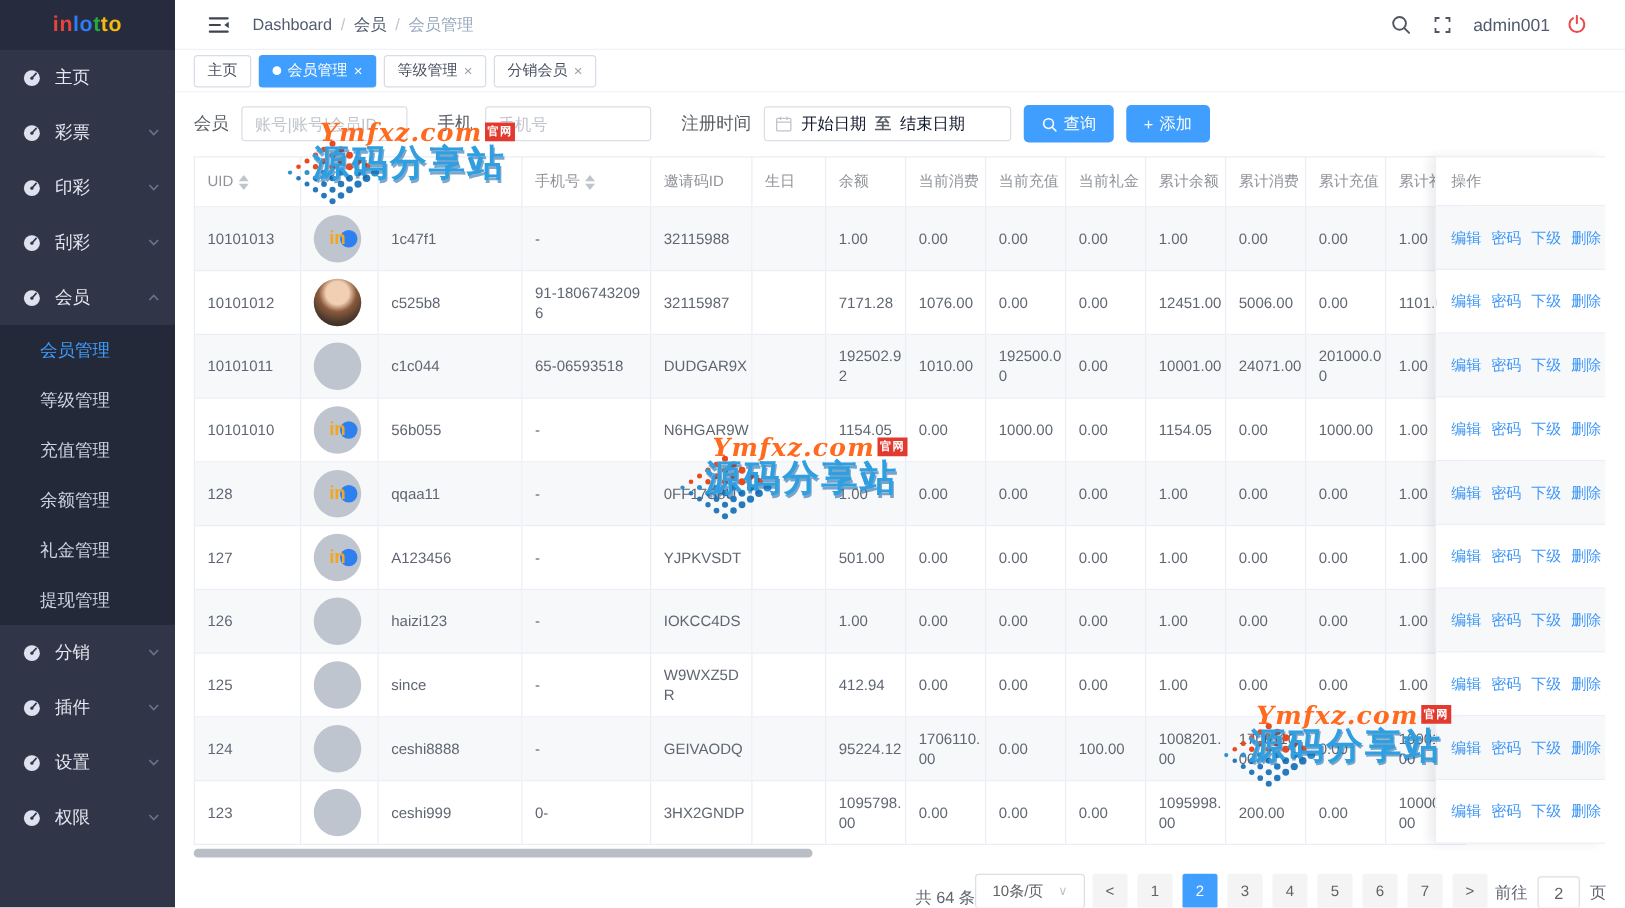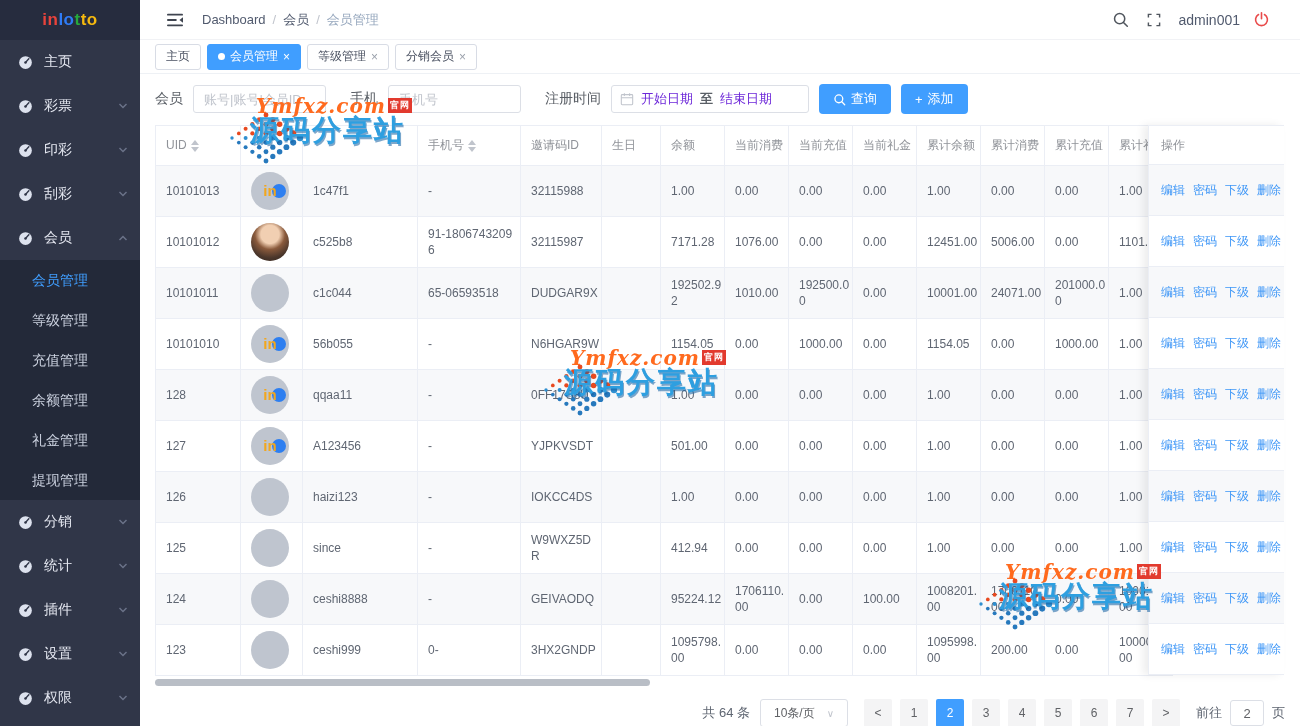--- a/index.html
+++ b/index.html
@@ -36,21 +36,21 @@
   .tab.active .x{color:#fff}
 
   
   .card{flex:1;padding:10px 15px 0;position:relative;background:#fff}
   .filterbar{display:flex;align-items:center;height:30px}
   .flabel{font-size:14px;color:#5a5f66;margin-right:10px;white-space:nowrap}
   .tinput{height:28px;width:133px;border:1px solid #dcdfe6;border-radius:3px;padding:0 10px;font-size:13px;color:#606266;outline:none}
   .tinput::placeholder{color:#c0c4cc}
   .gap{width:24px}
   .datebox{height:28px;width:198px;border:1px solid #dcdfe6;border-radius:3px;display:flex;align-items:center;padding:0 8px;gap:7px;cursor:pointer}
-  .dph{font-size:13px;color:#6d28d9}
+  .dph{font-size:13px;color:#0f172a}
   .dto{font-size:13px;color:#5a5f66;font-weight:bold}
   .btn{height:30px;display:flex;align-items:center;gap:5px;padding:0 14px;margin-left:10px;border:none;border-radius:4px;background:#409eff;color:#fff;font-size:13px;cursor:pointer;font-family:inherit}
 
   
   .table-zone{position:relative;margin-top:11px}
   table{border-collapse:collapse;table-layout:fixed;width:1017px;font-size:12px;color:#5f6672}
   th{height:40px;font-weight:normal;color:#909399;text-align:left;padding:0 2px 0 10px;border:1px solid #ebeef5;font-size:12px;white-space:nowrap;overflow:hidden}
   td{height:51px;padding:0 2px 0 10px;border:1px solid #ebeef5;word-break:break-all;line-height:16px;overflow:hidden;vertical-align:middle}
   tbody tr:nth-child(odd){background:#f7f8fa}
   .sorter{display:inline-block;vertical-align:middle;margin-left:4px}
@@ -65,21 +65,21 @@
   .action-col{position:absolute;left:993px;top:0;width:136px;box-shadow:-5px 0 8px rgba(0,0,0,.07);border-left:1px solid #ebeef5}
   .acell{height:40px;display:flex;align-items:center;padding-left:12px;background:#fff;border-top:1px solid #ebeef5;border-bottom:1px solid #ebeef5;color:#909399;font-size:12px}
   .arow{height:51px;display:flex;align-items:center;gap:8px;padding-left:12px;background:#fff;border-bottom:1px solid #ebeef5;font-size:12px}
   .action-col .arow:nth-child(even){background:#f7f8fa}
   .arow a{color:#3d96f7;text-decoration:none;cursor:pointer}
 
   .hscroll{margin-top:3px;height:7px;position:relative}
   .hthumb{position:absolute;left:0;top:0;width:495px;height:7px;background:#b9bec6;border-radius:4px;cursor:pointer}
 
   
-  .footer{display:flex;justify-content:flex-end;align-items:center;gap:10px;margin-top:13px;font-size:13px;color:#5f6672}
+  .footer{display:flex;justify-content:flex-end;align-items:flex-end;margin-top:13px;font-size:13px;color:#5f6672}
   .psel{width:88px;height:28px;border:1px solid #dcdfe6;border-radius:3px;display:flex;align-items:center;justify-content:center;gap:12px;font-size:12px;color:#606266;cursor:pointer}
   .psel .caret{color:#c0c4cc;font-size:10px}
   .pager{display:flex;align-items:center;gap:8px;margin:0 6px}
   .pbtn{min-width:28px;height:28px;padding:0 6px;background:#f4f4f5;border-radius:2px;display:flex;align-items:center;justify-content:center;font-size:12px;color:#606266;cursor:pointer}
   .pbtn.active{background:#409eff;color:#fff}
   .goto{display:flex;align-items:center;gap:8px}
   .ginput{width:34px;height:26px;border:1px solid #dcdfe6;border-radius:3px;text-align:center;font-size:13px;color:#606266;outline:none}
 
   
   .wm{position:absolute;width:215px;height:72px;pointer-events:none;z-index:40}
@@ -183,35 +183,20 @@
         </div>
         <div class="side-item">
           <span class="gicon">
             <svg width="15" height="15" viewBox="0 0 20 20">
               <circle cx="10" cy="10" r="8.5" fill="#dde2ee"></circle>
               <rect x="9.1" y="2.5" width="1.8" height="8" transform="rotate(42 10 10)" fill="#303648"></rect>
               <circle cx="10" cy="10" r="1.7" fill="#303648"></circle>
             </svg>
           </span>
           <span class="side-label">分销</span>
-          <span class="chev">
-            <svg width="10" height="10" viewBox="0 0 10 10">
-              <path d="M1.5 3l3.5 3.6L8.5 3" fill="none" stroke="#8a93ab" stroke-width="1.4"></path>
-            </svg>
-          </span>
-        </div>
-        <div class="side-item">
-          <span class="gicon">
-            <svg width="15" height="15" viewBox="0 0 20 20">
-              <circle cx="10" cy="10" r="8.5" fill="#dde2ee"></circle>
-              <rect x="9.1" y="2.5" width="1.8" height="8" transform="rotate(42 10 10)" fill="#303648"></rect>
-              <circle cx="10" cy="10" r="1.7" fill="#303648"></circle>
-            </svg>
-          </span>
-          <span class="side-label">统计</span>
           <span class="chev">
             <svg width="10" height="10" viewBox="0 0 10 10">
               <path d="M1.5 3l3.5 3.6L8.5 3" fill="none" stroke="#8a93ab" stroke-width="1.4"></path>
             </svg>
           </span>
         </div>
         <div class="side-item">
           <span class="gicon">
             <svg width="15" height="15" viewBox="0 0 20 20">
               <circle cx="10" cy="10" r="8.5" fill="#dde2ee"></circle>

